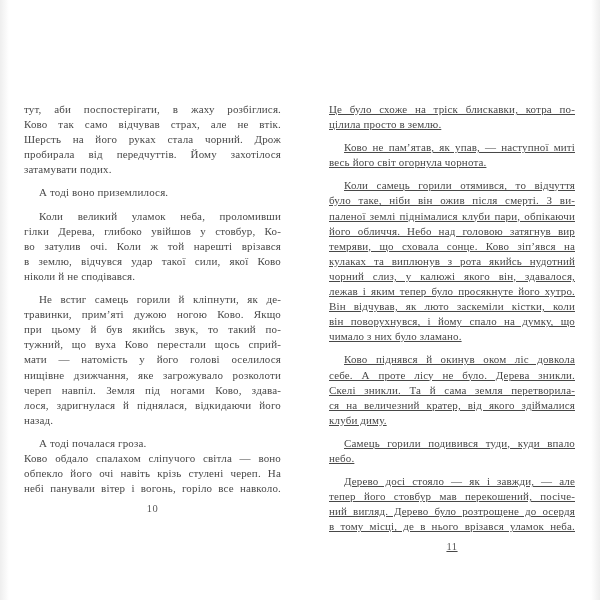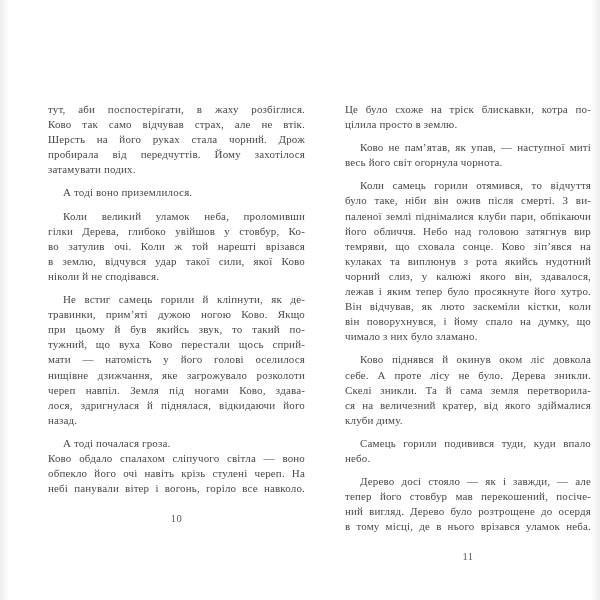--- a/index.html
+++ b/index.html
@@ -24,35 +24,35 @@
     pointer-events: none;
   }
   .edge-left  { left: 0;  background: linear-gradient(to right, rgba(90,90,90,0.10), rgba(90,90,90,0)); }
   .edge-right { right: 0; background: linear-gradient(to left,  rgba(90,90,90,0.10), rgba(90,90,90,0)); }
 
   .page {
     position: absolute;
     top: 102px;
     color: #484848;
   }
-  .page-left  { left: 48px;  width: 257px; }
-  .page-right { left: 345px; width: 246px; }
+  .page-left  { left: 24px;  width: 257px; }
+  .page-right { left: 329px; width: 246px; text-decoration: underline; }
 
   .line {
     font-size: 11px;
     line-height: 15.1px;
     letter-spacing: 0.15px;
     text-align: justify;
     text-align-last: justify;
   }
   .line.end { text-align-last: left; }
   .line.indent { text-indent: 15px; margin-top: 8px; }
 
   .page-number {
-    margin-top: 16px;
+    margin-top: 6px;
     text-align: center;
     font-size: 10.5px;
     line-height: 13px;
     color: #5a5a5a;
     letter-spacing: 0.5px;
   }
 </style>
 </head>
 <body>
 

